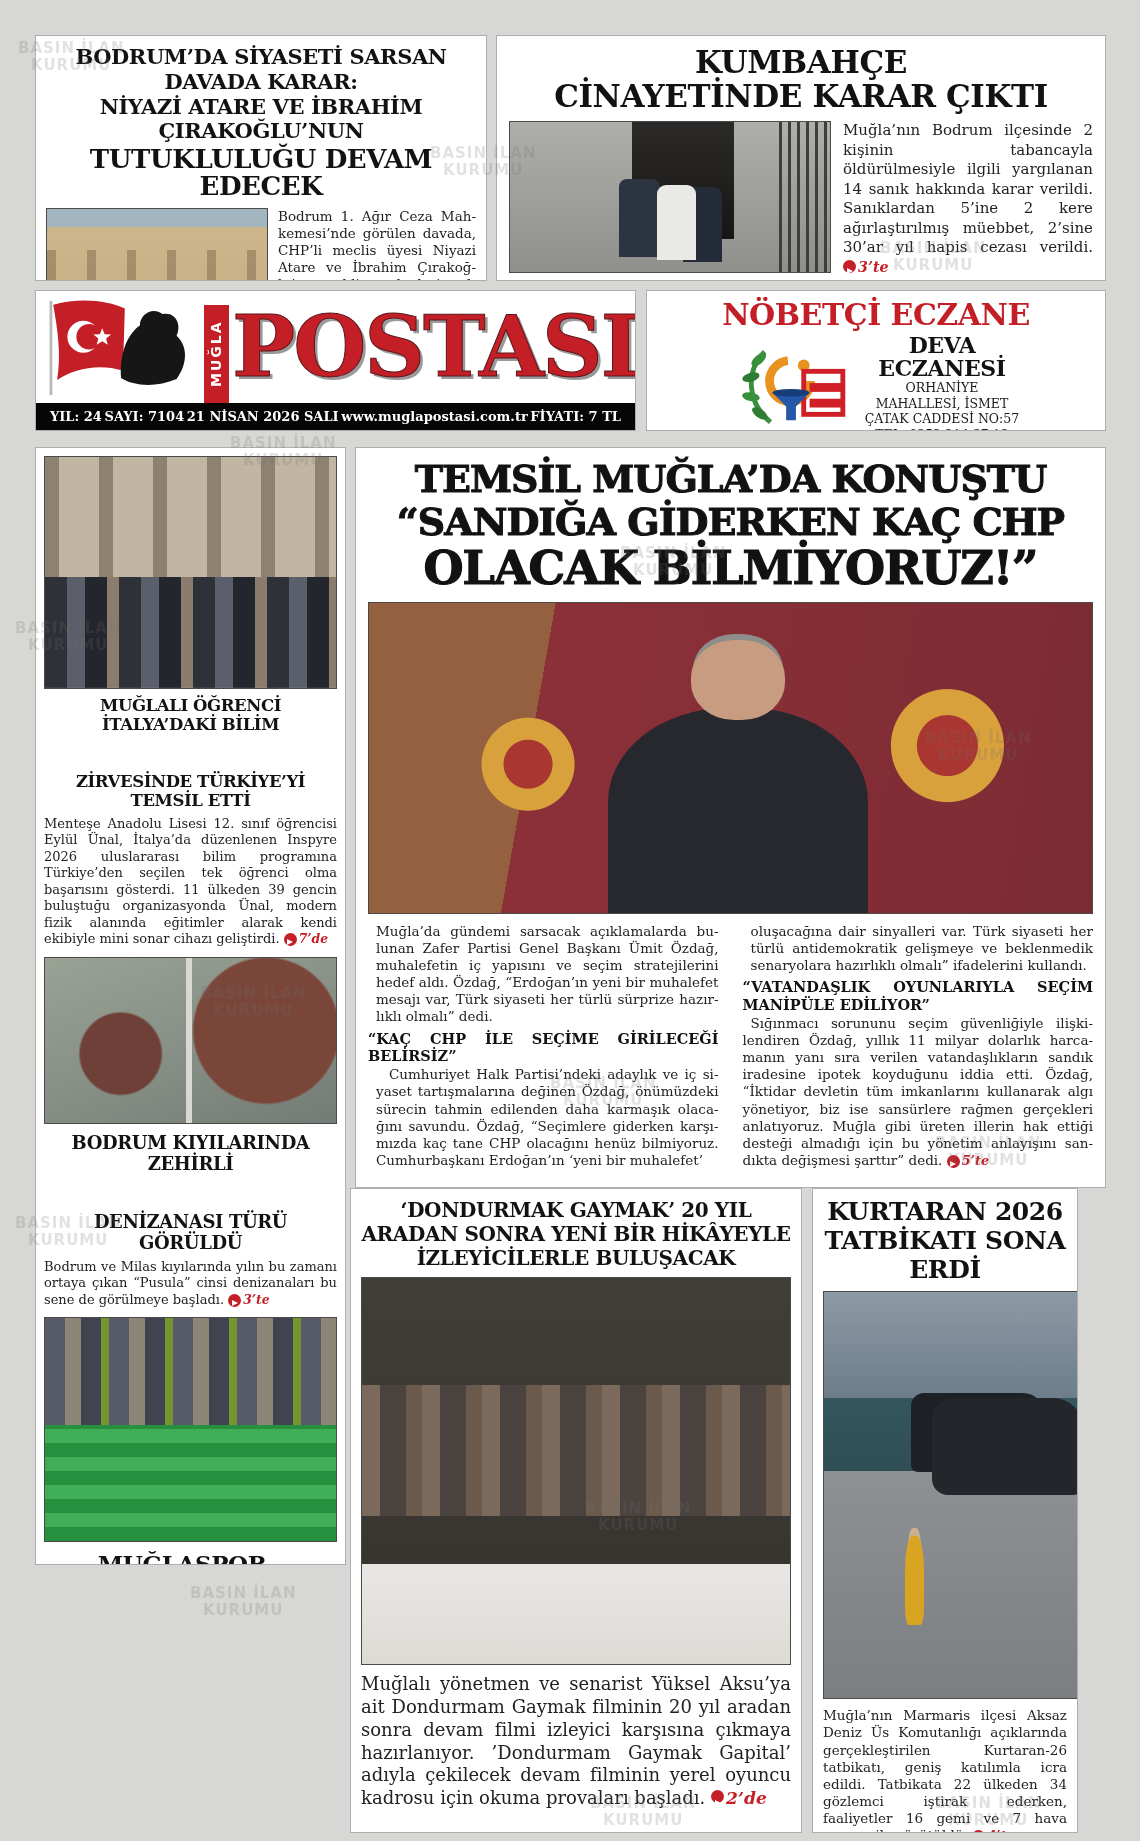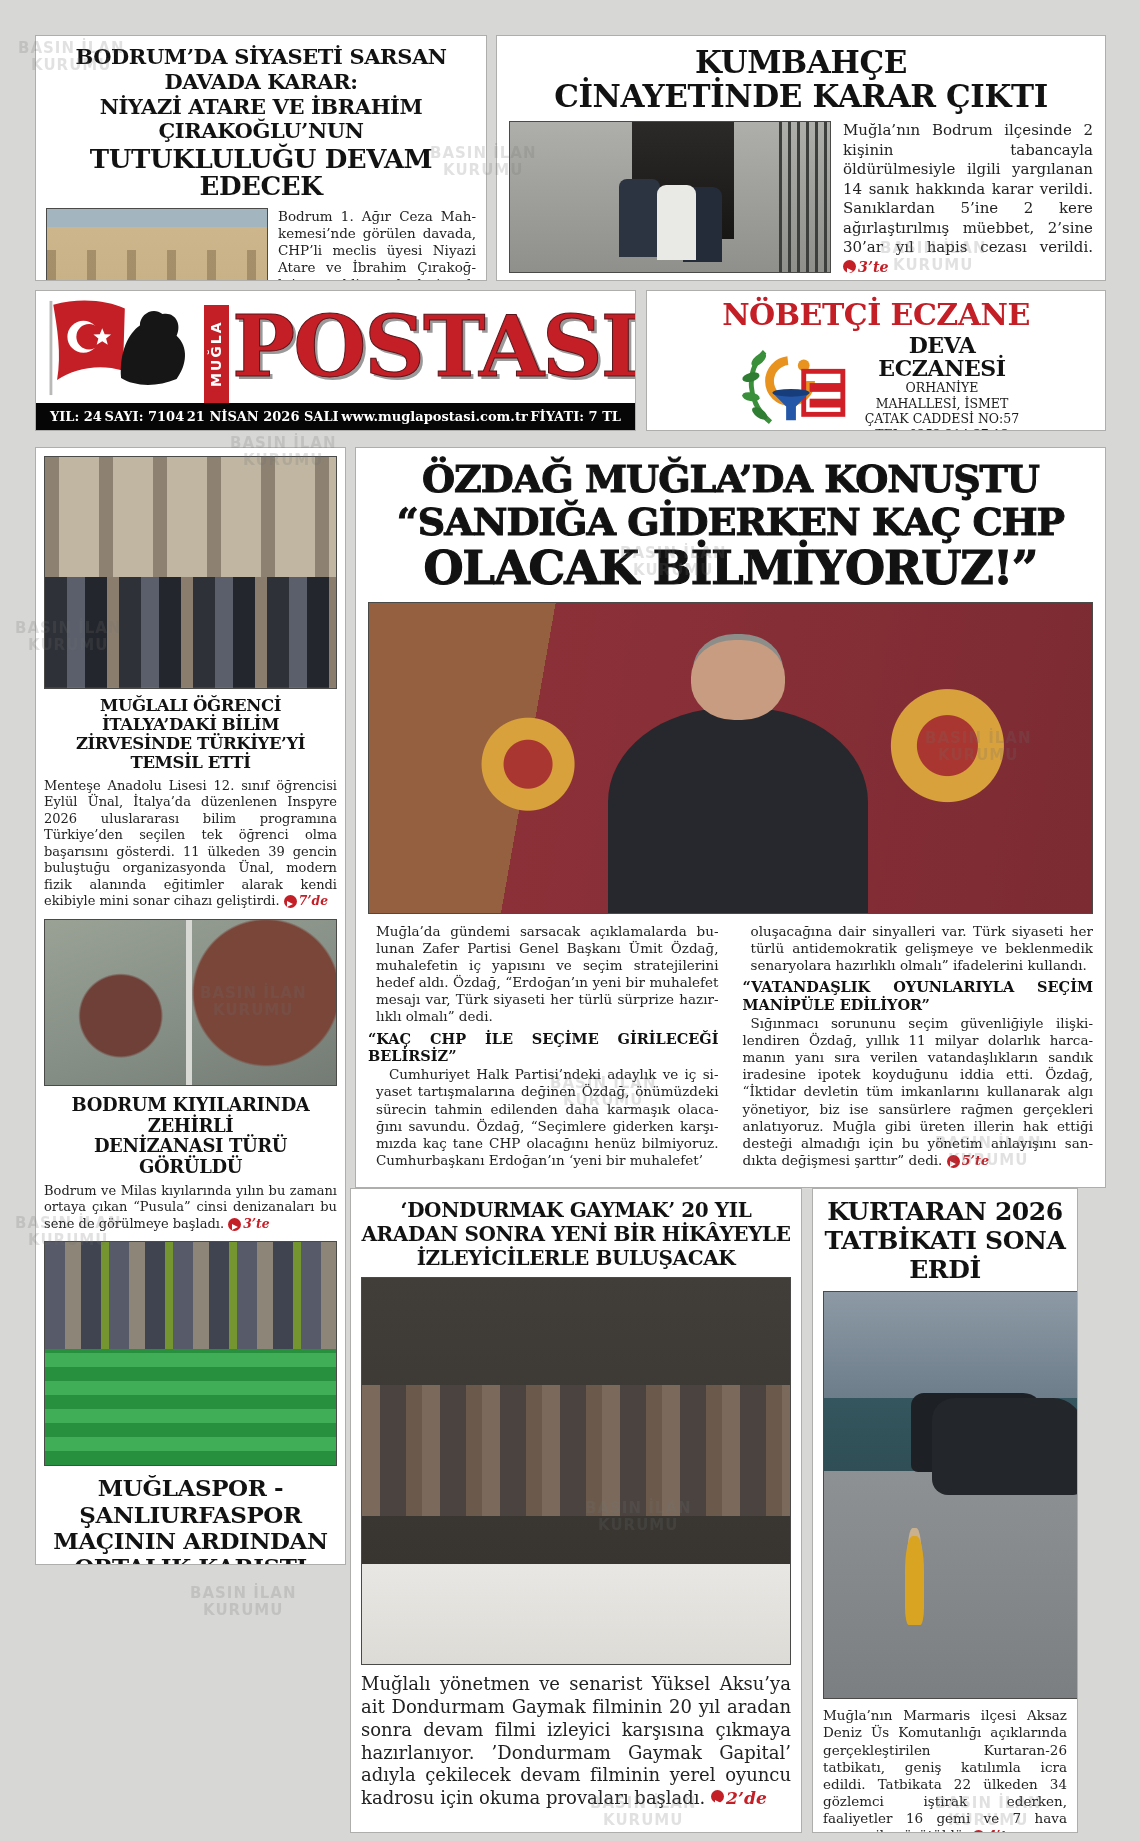--- a/index.html
+++ b/index.html
@@ -28,21 +28,21 @@
   .m-tagline{position:absolute;left:180px;right:8px;top:113px;text-align:center;font-weight:bold;
              font-size:15.5px;letter-spacing:0.2px;color:#121212;}
   .m-bar{position:absolute;left:0;right:0;bottom:0;height:27px;background:#060606;color:#fff;
          display:flex;align-items:center;justify-content:space-between;padding:0 14px;
          font-weight:bold;font-size:13px;}
   
   .ph-title{font-size:30px;color:#c41e26;letter-spacing:-0.5px;}
   .ph-name{font-size:22px;line-height:1.05;}
   .ph-addr{font-size:12.5px;line-height:1.25;color:#1a1a1a;}
   
-  .lc-head{font-size:16.5px;line-height:1.15;}
+  .lc-head{font-size:16.5px;line-height:1.15;margin-top:38px;}
   .lc-head-big{font-size:23px;line-height:1.15;}
   .lc-body{font-size:13px;line-height:1.27;text-align:justify;color:#222;}
   
   .main-h1{font-size:38px;line-height:1.12;letter-spacing:-1px;-webkit-text-stroke:1px #111;}
   .main-h3{font-size:46px;line-height:1.1;letter-spacing:-1px;-webkit-text-stroke:1.2px #111;}
   .col-sub{font-weight:bold;font-size:14.5px;line-height:1.2;margin:4px 0 2px 0;color:#111;}
   .cols p{margin:0 0 2px 8px;}
   .cols .ind{text-indent:13px;}
   
   .bm-head{font-size:20px;line-height:1.2;}
@@ -202,21 +202,21 @@
     </p>
 
     <div class="photo photo-stadium" style="width:293px;height:225px;"></div>
     <div class="slab center lc-head-big" style="margin-top:9px;">MUĞLASPOR - ŞANLIURFASPOR</div>
     <div class="slab center lc-head-big">MAÇININ ARDINDAN</div>
     <div class="slab center lc-head-big">ORTALIK KARIŞTI</div>
 
   </div>
 
   <div class="panel" style="left:355px;top:447px;width:751px;height:741px;padding:10px 12px;">
-    <div class="slab center main-h1">ÖZDAĞ MUĞLA’DA KONUŞTU</div>
+    <div class="slab center main-h1">TEMSİL MUĞLA’DA KONUŞTU</div>
     <div class="slab center main-h1">“SANDIĞA GİDERKEN KAÇ CHP</div>
     <div class="slab center main-h3">OLACAK BİLMİYORUZ!”</div>
     <div class="photo photo-ozdag" style="width:725px;height:312px;margin-top:8px;"></div>
     <div class="cols body-text" style="display:flex;gap:24px;margin-top:9px;font-size:13.5px;">
       <div style="flex:1;">
         <p>Muğla’da gündemi sarsacak açıklamalarda bu­lunan Zafer Partisi Genel Başkanı Ümit Özdağ, muhalefetin iç yapısını ve seçim stratejilerini hedef aldı. Özdağ, “Erdoğan’ın yeni bir muhalefet mesajı var, Türk siyaseti her türlü sürprize hazır­lıklı olmalı” dedi.</p>
         <div class="col-sub">“KAÇ CHP İLE SEÇİME GİRİLECEĞİ BELİRSİZ”</div>
         <p class="ind">Cumhuriyet Halk Partisi’ndeki adaylık ve iç si­yaset tartışmalarına değinen Özdağ, önümüzdeki sürecin tahmin edilenden daha karmaşık olaca­ğını savundu. Özdağ, “Seçimlere giderken karşı­mızda kaç tane CHP olacağını henüz bilmiyoruz. Cumhurbaşkanı Erdoğan’ın ‘yeni bir muhalefet’</p>
       </div>
       <div style="flex:1;">

